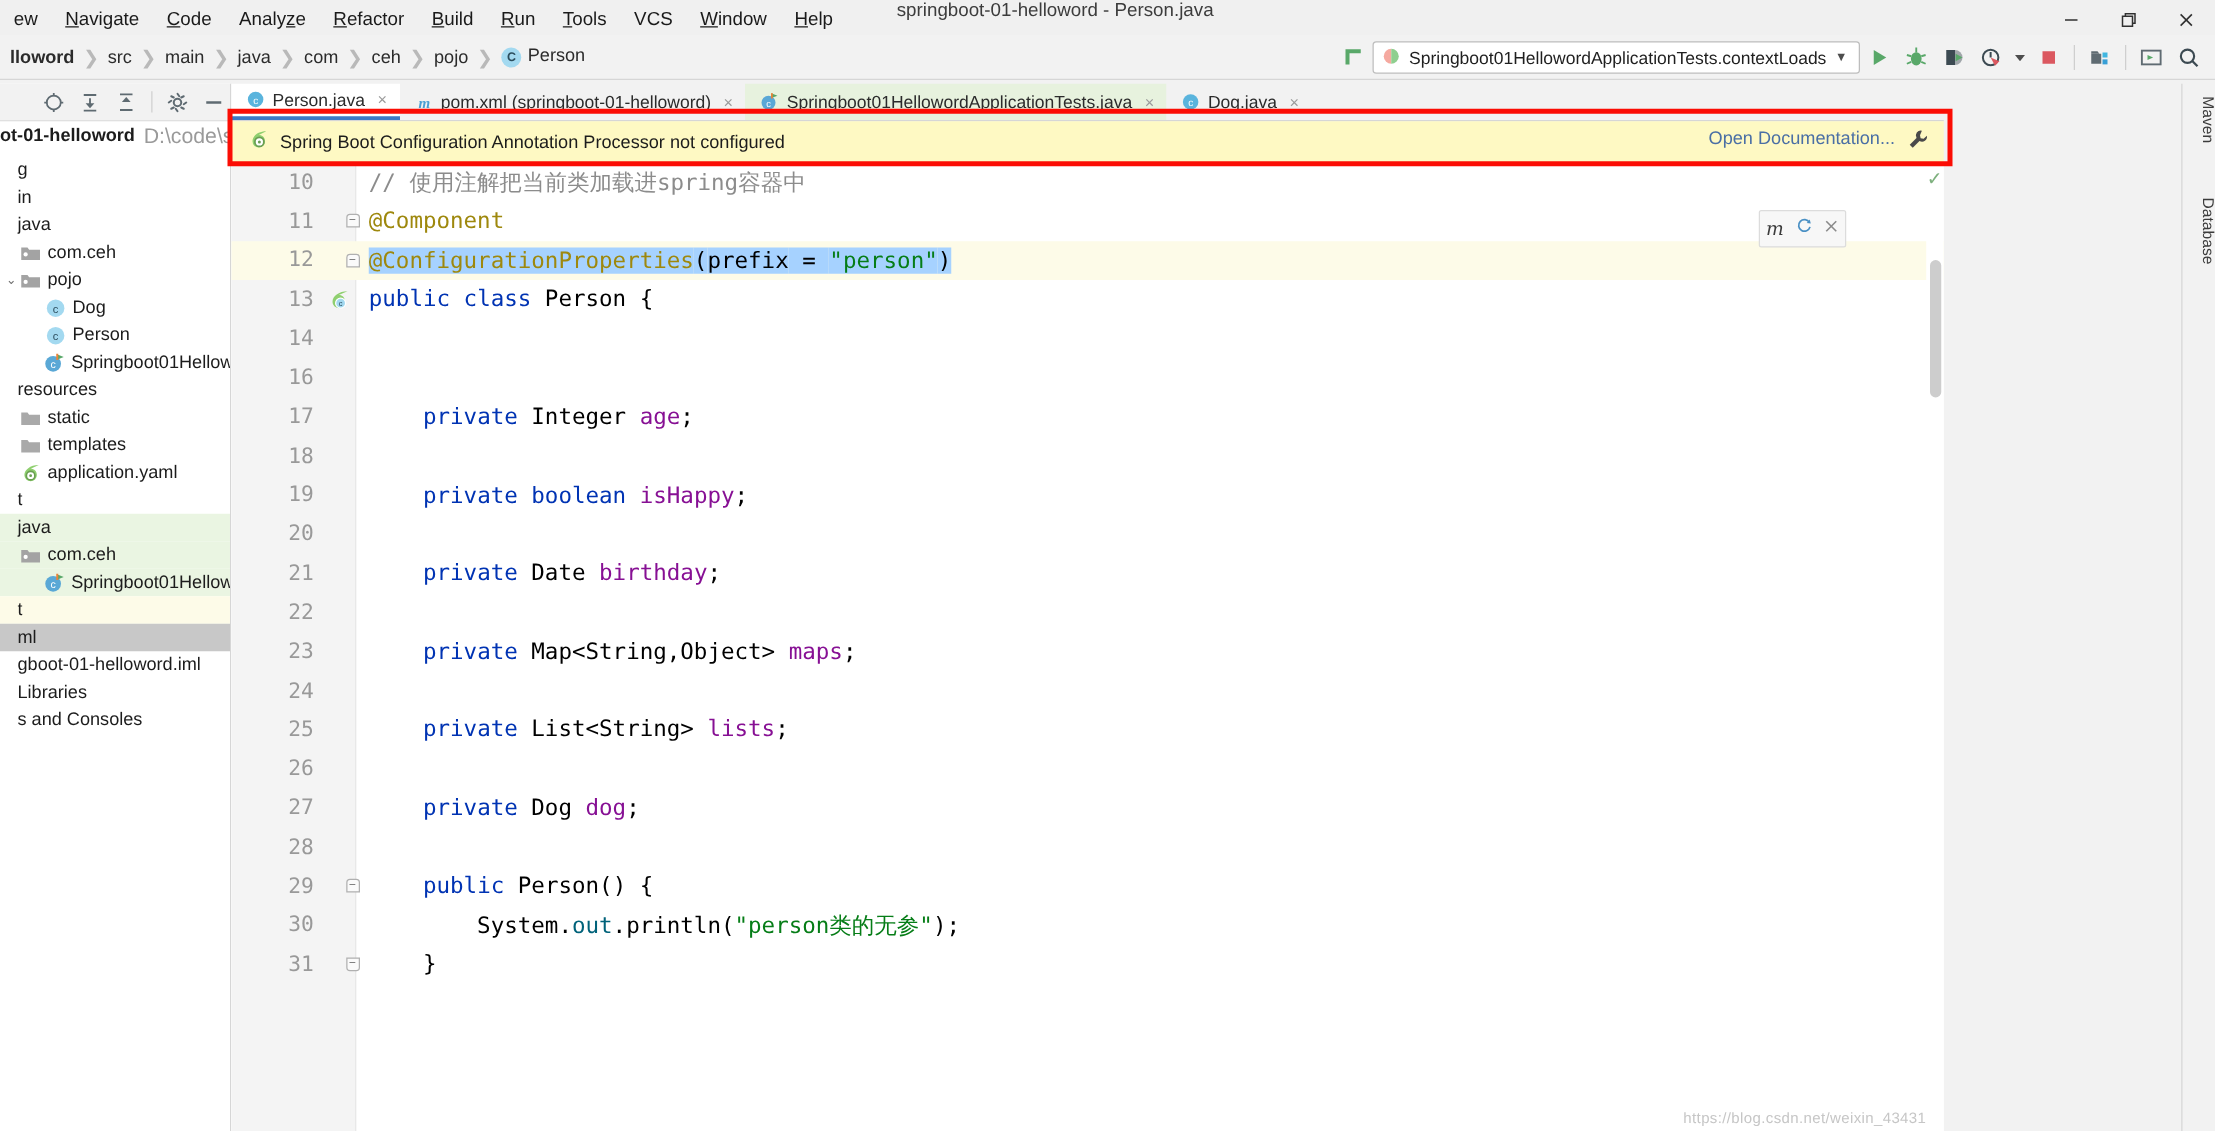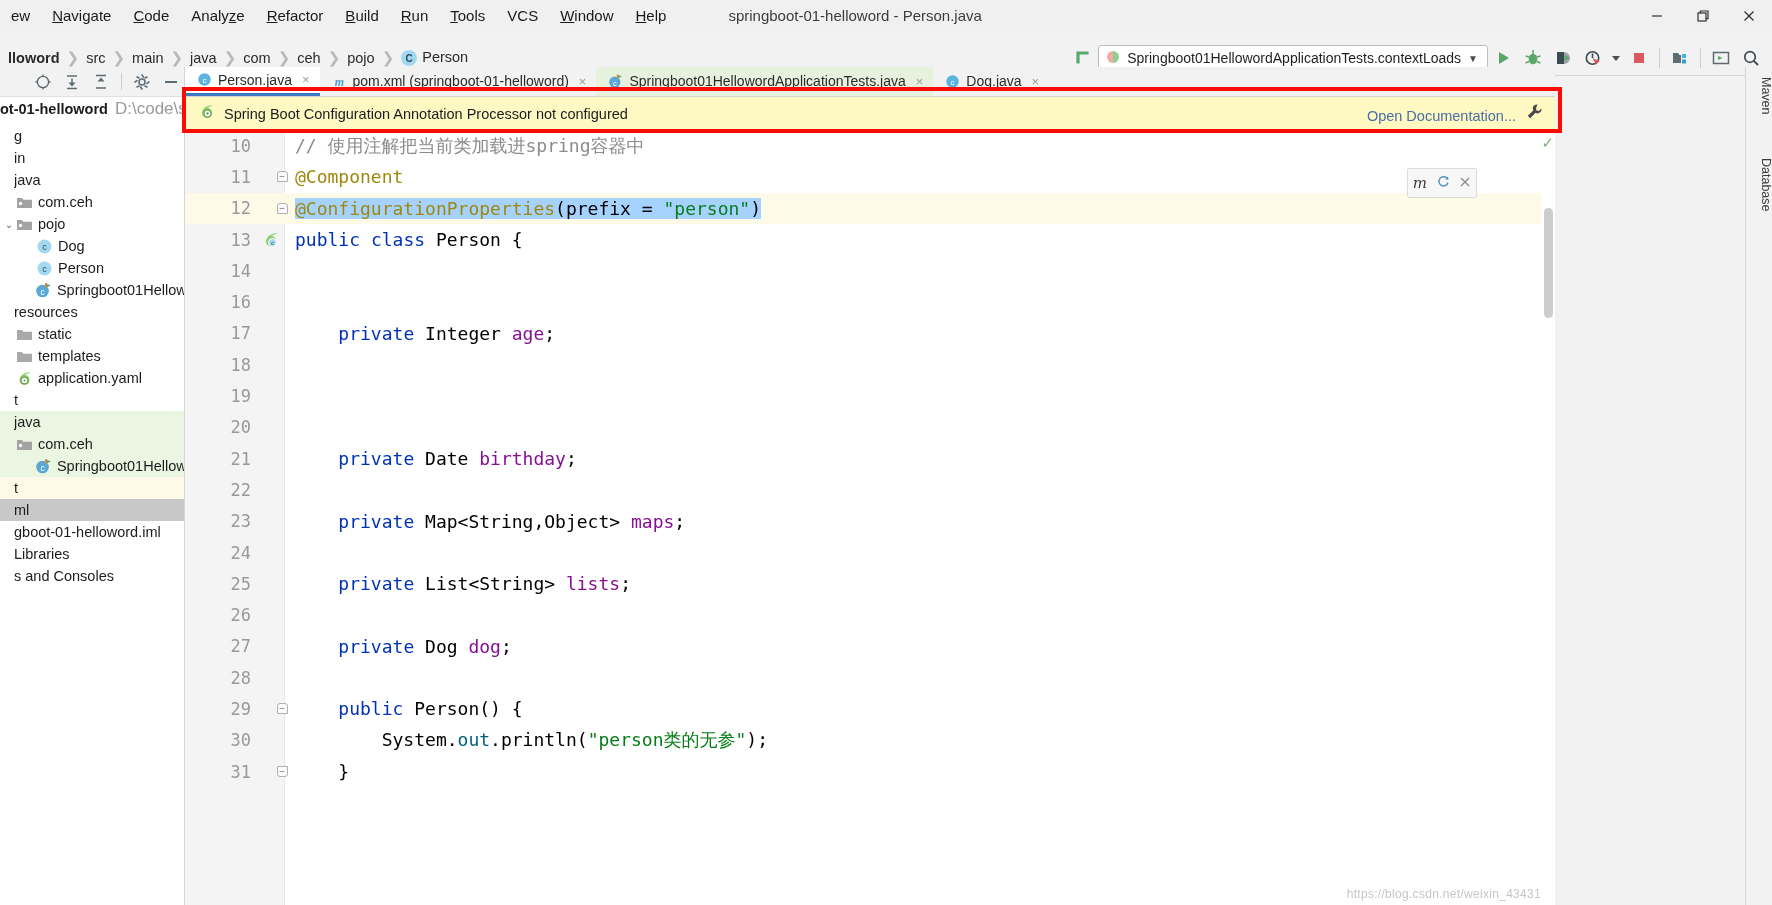--- a/index.html
+++ b/index.html
@@ -12,21 +12,21 @@
   #app {
     position: relative;
     width: 1772px; height: 905px;
     background: #f2f2f2;
   }
 
   
   .titlebar {
     position: absolute; left: 0; top: 0; width: 1772px; height: 31px;
     background: #f0f0f0;
-    display: flex; align-items: center; gap: 11px;
+    display: flex; 
   }
   .menu-strip {
     display: flex; align-items: center; height: 31px;
     padding-left: 0px; gap: 0px;
   }
   .menu-item {
     font-size: 15px; color: #1a1a1a; padding: 2px 11px;
     line-height: 20px; white-space: nowrap; cursor: default;
   }
   .menu-item .mn { text-decoration: underline; }
@@ -37,21 +37,21 @@
     position: absolute; top: 0; height: 31px; display: flex; align-items: center;
   }
   .win-btn {
     width: 46px; height: 31px; display: flex; align-items: center; justify-content: center;
     font-size: 15px; color: #303030;
   }
   .win-btn svg { display:block; }
 
   
   .navbar {
-    position: absolute; left: 0; top: 40px; width: 1772px; height: 36px;
+    position: absolute; left: 0; top: 28px; width: 1772px; height: 36px;
     background: #f2f2f2; border-bottom: 1px solid #d6d6d6;
     display: flex; align-items: center;
   }
   .crumbs { display: flex; align-items: center; padding-left: 2px; }
   .crumb {
     font-size: 14.5px; color: #2b2b2b; padding: 0 6px; white-space: nowrap;
   }
   .crumb.bold { font-weight: bold; }
   .crumb-sep { color: #b9b9b9; font-size: 15px; padding: 0 1px; }
   .cls-badge {
@@ -116,21 +116,21 @@
   .tab .x { color:#9b9b9b; font-size:13px; margin-left:4px; }
   .tab-ico { width:15px;height:15px;display:inline-block; }
 
   
   .banner {
     position:absolute; left:185px; top:97px; width:1370px; height:33px;
     background:#fef9c3; display:flex; align-items:center;
     padding: 0 12px 0 14px;
   }
   .banner-text { font-size:14.5px; color:#1c1c1c; margin-left:8px; }
-  .banner-right { margin-left:auto; display:flex; align-items:flex-end; gap:10px; }
+  .banner-right { margin-left:auto; display:flex; align-items:flex-start; gap:10px; }
   .banner-link { font-size:14.5px; color:#4a6fa5; }
 
   
   .editor {
     position:absolute; left:185px; top:130px; width:1370px; height:775px;
     background:#ffffff; overflow:hidden;
   }
   .gutter {
     position:absolute; left:0; top:0; width:100px; height:775px;
     background:#f4f4f4; border-right:1px solid #e8e8e8;
@@ -651,20 +651,21 @@
         <div class="line">
           <span class="lnum">18</span>
           <span class="marker"></span>
           <span style="position: absolute; left: 90px; width: 14px; display: flex; align-items: center; justify-content: center;"></span>
           <span class="codetext"><span class="p"></span></span>
         </div>
         <div class="line">
           <span class="lnum">19</span>
           <span class="marker"></span>
           <span style="position: absolute; left: 90px; width: 14px; display: flex; align-items: center; justify-content: center;"></span>
+          <span class="codetext"><span class="p">    </span><span class="k">private</span><span class="p"> </span><span class="k">boolean</span><span class="p"> </span><span class="f">isHappy</span><span class="p">;</span></span>
         </div>
         <div class="line">
           <span class="lnum">20</span>
           <span class="marker"></span>
           <span style="position: absolute; left: 90px; width: 14px; display: flex; align-items: center; justify-content: center;"></span>
           <span class="codetext"><span class="p"></span></span>
         </div>
         <div class="line">
           <span class="lnum">21</span>
           <span class="marker"></span>

